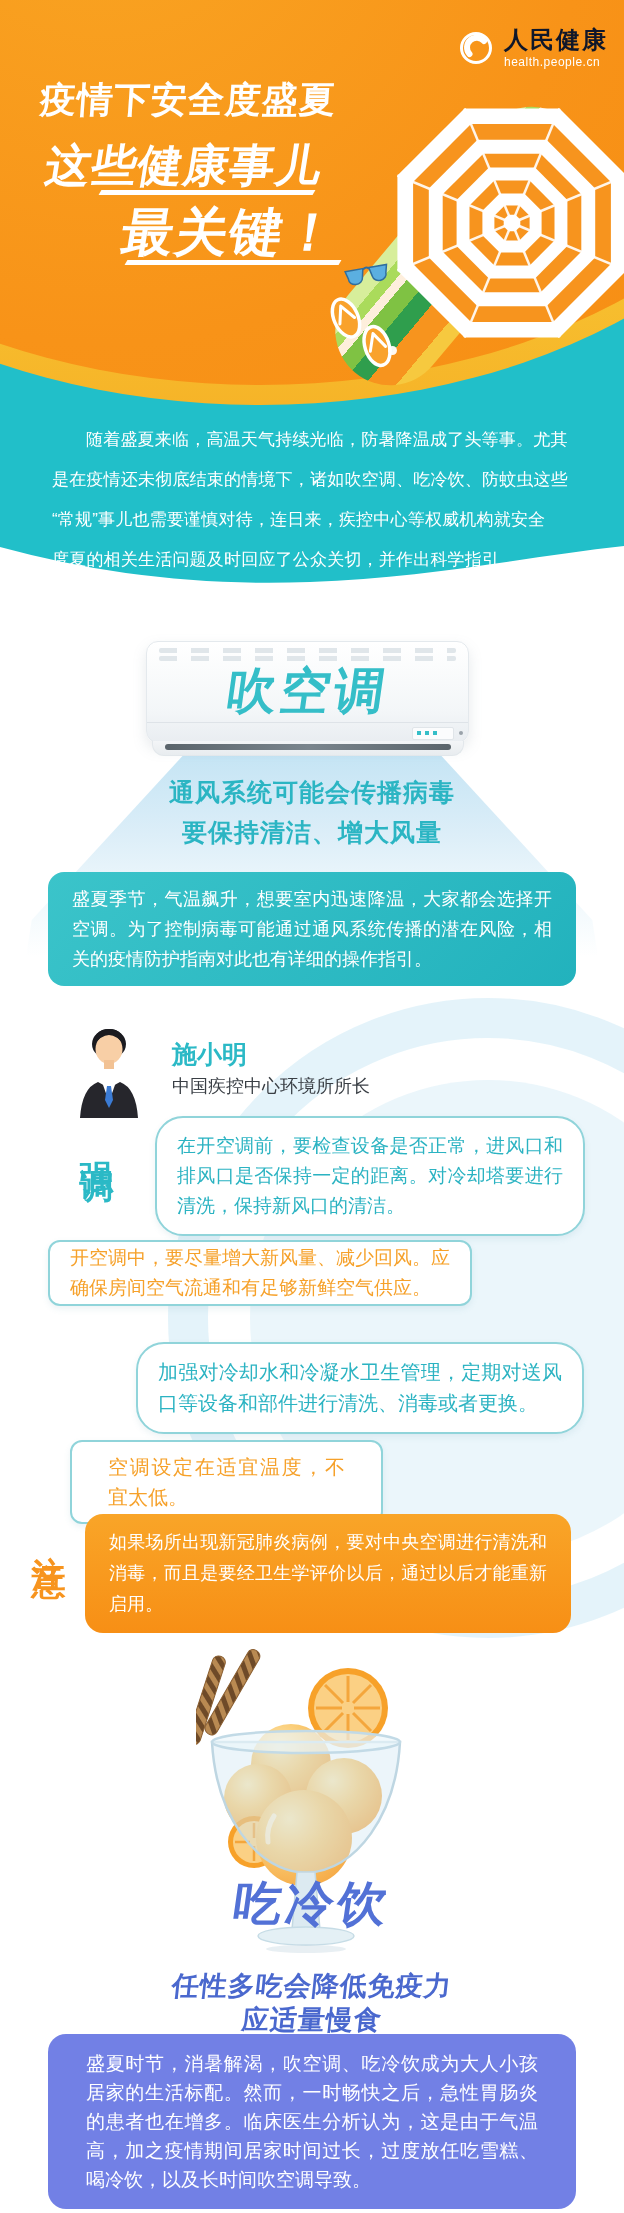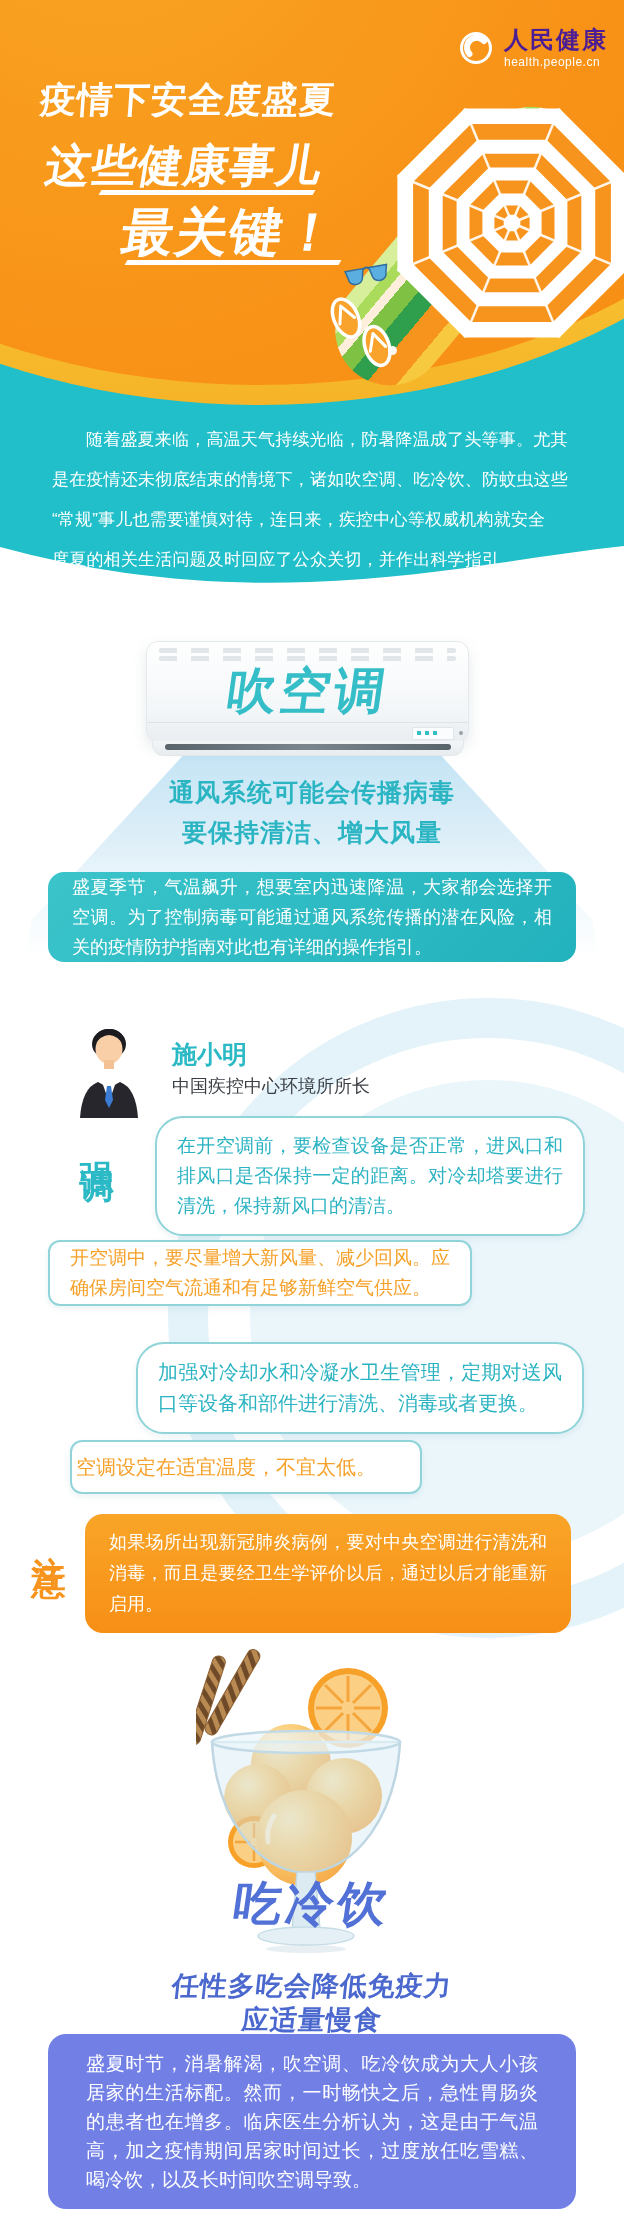--- a/index.html
+++ b/index.html
@@ -15,21 +15,21 @@
   #surfboard{position:absolute;left:406px;top:81px;width:110px;height:330px;border-radius:55px;
              transform:rotate(40deg);
              background:linear-gradient(90deg,#D7EE9B 0 14%,#AADB5B 14% 24%,rgba(255,255,255,.85) 24% 32%,
                         #7FC243 32% 47%,#2F9E4D 47% 64%,#F7941E 64% 86%,#F6C93F 86% 100%);}
   #umbrella{position:absolute;left:388px;top:98px;width:248px;height:250px;}
   #sunglasses{position:absolute;left:344px;top:262px;width:46px;height:26px;transform:rotate(-10deg);}
   #flipflops{position:absolute;left:322px;top:292px;width:80px;height:84px;}
   #sand-dot{position:absolute;left:388px;top:346px;width:9px;height:9px;border-radius:50%;background:rgba(255,255,255,.95);}
   #logo{position:absolute;right:16px;top:26px;display:flex;align-items:center;gap:6px;}
   #logo-texts{display:flex;flex-direction:column;align-items:flex-start;line-height:1;}
-  #logo-name{color:#4c1d95;font-size:24px;font-weight:bold;letter-spacing:2px;}
+  #logo-name{color:#0f172a;font-size:24px;font-weight:bold;letter-spacing:2px;}
   #logo-site{color:#fff;font-size:12px;margin-top:4px;letter-spacing:.5px;}
   #title1{position:absolute;left:40px;top:76px;color:#fff;font-size:36px;font-weight:bold;
           transform:skewX(-4deg);letter-spacing:1px;}
   #title2{position:absolute;left:46px;top:136px;color:#fff;font-size:45px;font-weight:900;
           transform:skewX(-9deg);letter-spacing:1px;}
   #title2-line{position:absolute;left:100px;top:190px;width:214px;height:5px;background:#fff;transform:skewX(-30deg);}
   #title3{position:absolute;left:122px;top:198px;color:#fff;font-size:52px;font-weight:900;
           transform:skewX(-9deg);letter-spacing:2px;}
   #title3-line{position:absolute;left:126px;top:260px;width:214px;height:5px;background:#fff;transform:skewX(-30deg);}
   #intro{position:absolute;left:52px;top:420px;width:524px;color:#fff;font-size:17px;line-height:40px;letter-spacing:.2px;}
@@ -56,39 +56,39 @@
            background:linear-gradient(90deg,#5A646B,#7A858D 50%,#5A646B);}
   #wind{position:absolute;left:26px;top:752px;width:572px;height:205px;
         clip-path:polygon(28% 0%,72% 0%,99% 82%,100% 100%,0% 100%,1% 82%);
         background:linear-gradient(180deg,#C4E4F4 0%,#DCEEF8 40%,#EFF8FC 70%,rgba(255,255,255,0) 100%);}
   .ac-headline{position:absolute;left:0;width:624px;text-align:center;color:#2BB5C3;
                font-size:25px;font-weight:900;letter-spacing:1px;}
   #ac-headline-1{top:776px;}
   #ac-headline-2{top:816px;}
   #ac-summary{position:absolute;left:48px;top:872px;width:528px;box-sizing:border-box;border-radius:16px;
               background:linear-gradient(135deg,#3BC4CA,#22B2BD);color:#fff;font-size:18px;line-height:30px;
-              padding:0 24px;text-align:justify;}
+              padding:12px 24px;text-align:justify;}
 
   
   #bg-ring{position:absolute;left:168px;top:998px;width:640px;height:640px;border-radius:50%;
            border:40px solid rgba(205,233,245,.55);box-sizing:border-box;}
   #bg-disc{position:absolute;left:250px;top:1080px;width:476px;height:476px;border-radius:50%;
            background:rgba(216,238,248,.5);}
   #avatar{position:absolute;left:72px;top:1022px;width:74px;height:96px;}
   #expert-name{position:absolute;left:172px;top:1038px;color:#2BB9C6;font-size:25px;font-weight:800;}
   #expert-title{position:absolute;left:172px;top:1074px;color:#3A3F45;font-size:18px;}
   .v-label{writing-mode:vertical-rl;text-orientation:upright;font-weight:900;letter-spacing:8px;}
   #emphasis-label{position:absolute;left:74px;top:1134px;color:#2BB9C6;font-size:34px;}
   .bubble{position:absolute;background:#fff;border:2px solid #90D4DA;border-radius:12px;
           box-sizing:border-box;box-shadow:0 3px 6px rgba(100,160,170,.12);text-align:justify;}
   .t-teal{color:#2BB3C2;border-radius:28px;} .t-orange{color:#F6A12A;}
   #bubble-1{left:155px;top:1116px;width:430px;font-size:19px;line-height:30px;padding:13px 20px;}
   #bubble-2{left:48px;top:1240px;width:424px;font-size:19px;line-height:30px;padding:1px 20px;}
   #bubble-3{left:136px;top:1342px;width:448px;font-size:20px;line-height:31px;padding:13px 20px;}
-  #bubble-4{left:70px;top:1440px;width:352px;font-size:20px;line-height:30px;padding:10px 4px;}
+  #bubble-4{left:70px;top:1440px;width:313px;font-size:20px;line-height:30px;padding:10px 36px;}
 
   
   #notice-label{position:absolute;left:26px;top:1528px;color:#F7941E;font-size:34px;}
   #notice-box{position:absolute;left:85px;top:1514px;width:486px;box-sizing:border-box;border-radius:18px;
               background:linear-gradient(180deg,#F9A528,#F78F15);color:#fff;font-size:18px;line-height:31px;
               padding:13px 24px;text-align:justify;}
 
   
   #dessert{position:absolute;left:196px;top:1646px;width:220px;height:330px;}
   #drinks-title{position:absolute;left:0;top:1872px;width:624px;text-align:center;color:#5271D6;

